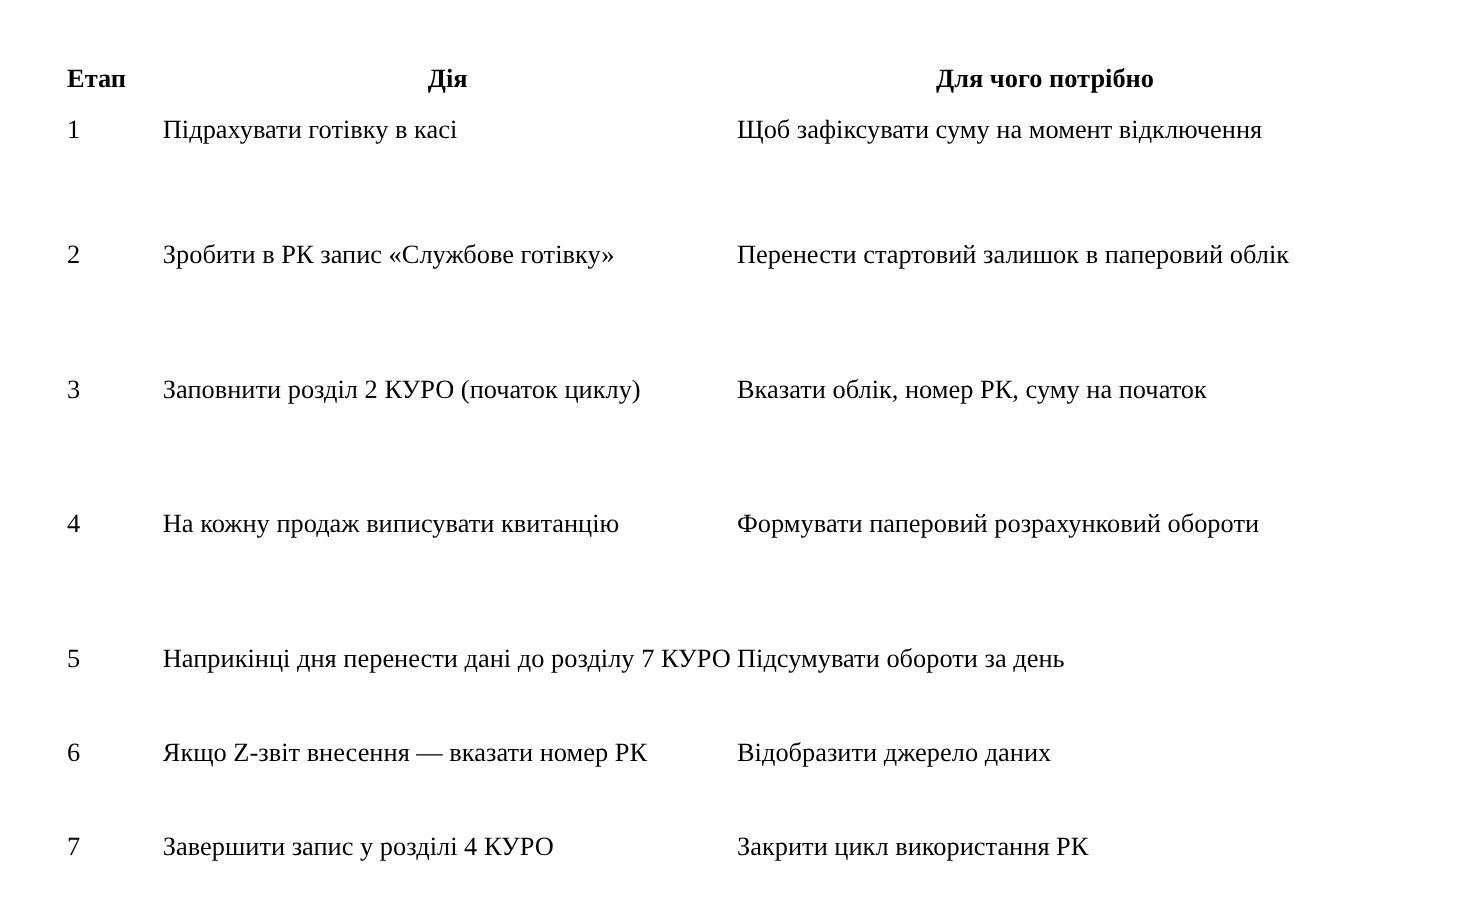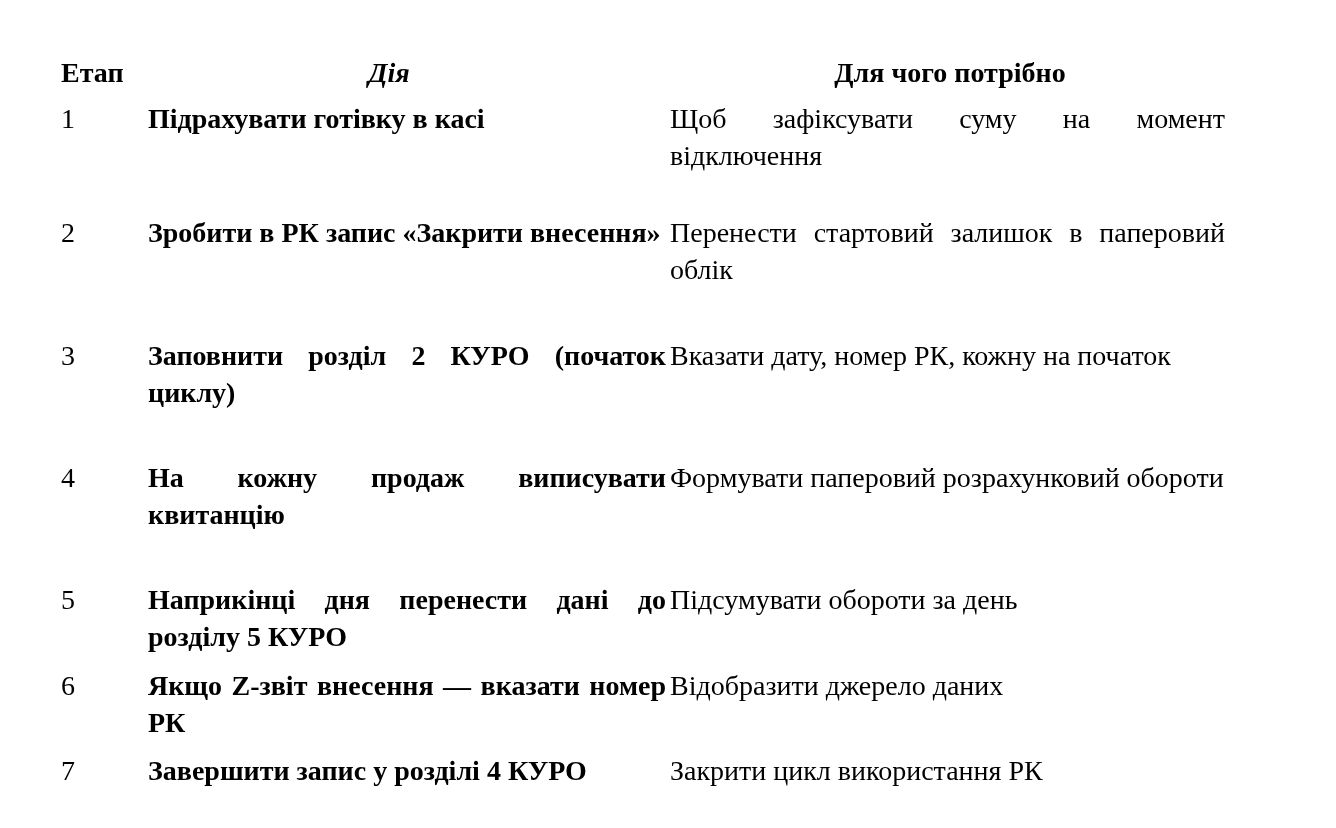--- a/index.html
+++ b/index.html
@@ -4,67 +4,67 @@
 <style>
   html, body { margin: 0; padding: 0; background: #ffffff; }
   body {
     width: 1336px; height: 828px; overflow: hidden; position: relative;
     font-family: "Liberation Serif", serif; color: #000000;
   }
   .doc-table { position: absolute; left: 61px; top: 54px; }
   .row { position: absolute; left: 0; width: 1170px; }
   .cell {
     position: absolute; top: 0;
-    font-size: 28px; line-height: 37px;
+    font-size: 24px; line-height: 37px;
   }
   .c-stage { left: 0; width: 80px; }
-  .c-action { left: 87px; width: 518px; text-align: justify; text-align-last: left; font-weight: bold; }
+  .c-action { left: 87px; width: 518px; text-align: justify; text-align-last: left; }
   .c-purpose { left: 609px; width: 555px; text-align: justify; text-align-last: left; }
   .header .cell { font-weight: bold; }
   .header .c-action, .header .c-purpose { text-align: center; text-align-last: center; }
-  .header .c-action { left: 69px; width: 518px; font-style: italic; }
+  .header .c-action { left: 87px; width: 518px; }
   .header .c-purpose { left: 609px; width: 560px; text-align: center; }
 </style>
 </head>
 <body>
 
 <div class="doc-table">
   <div class="row header" style="top:0px;">
     <div class="cell c-stage">Етап</div>
     <div class="cell c-action">Дія</div>
     <div class="cell c-purpose">Для чого потрібно</div>
   </div>
 
   <div class="row" style="top:46px;">
     <div class="cell c-stage">1</div>
     <div class="cell c-action">Підрахувати готівку в касі</div>
     <div class="cell c-purpose">Щоб зафіксувати суму на момент відключення</div>
   </div>
 
   <div class="row" style="top:160px;">
     <div class="cell c-stage">2</div>
-    <div class="cell c-action">Зробити в РК запис «Закрити внесення»</div>
+    <div class="cell c-action">Зробити в РК запис «Службове готівку»</div>
     <div class="cell c-purpose">Перенести стартовий залишок в паперовий облік</div>
   </div>
 
   <div class="row" style="top:283px;">
     <div class="cell c-stage">3</div>
     <div class="cell c-action">Заповнити розділ 2 КУРО (початок циклу)</div>
-    <div class="cell c-purpose">Вказати дату, номер РК, кожну на початок</div>
+    <div class="cell c-purpose">Вказати облік, номер РК, суму на початок</div>
   </div>
 
   <div class="row" style="top:405px;">
     <div class="cell c-stage">4</div>
     <div class="cell c-action">На кожну продаж виписувати квитанцію</div>
     <div class="cell c-purpose">Формувати паперовий розрахунковий обороти</div>
   </div>
 
   <div class="row" style="top:527px;">
     <div class="cell c-stage">5</div>
-    <div class="cell c-action">Наприкінці дня перенести дані до розділу 5 КУРО</div>
+    <div class="cell c-action">Наприкінці дня перенести дані до розділу 7 КУРО</div>
     <div class="cell c-purpose">Підсумувати обороти за день</div>
   </div>
 
   <div class="row" style="top:613px;">
     <div class="cell c-stage">6</div>
     <div class="cell c-action">Якщо Z-звіт внесення — вказати номер РК</div>
     <div class="cell c-purpose">Відобразити джерело даних</div>
   </div>
 
   <div class="row" style="top:698px;">

